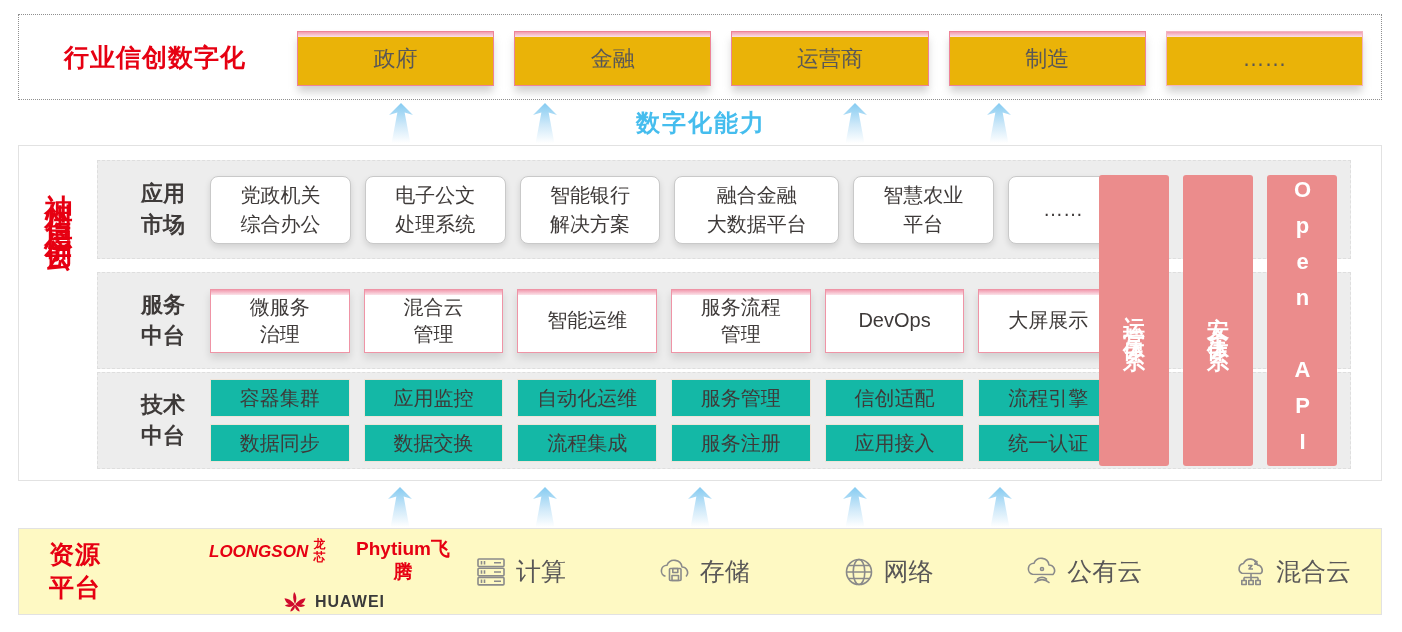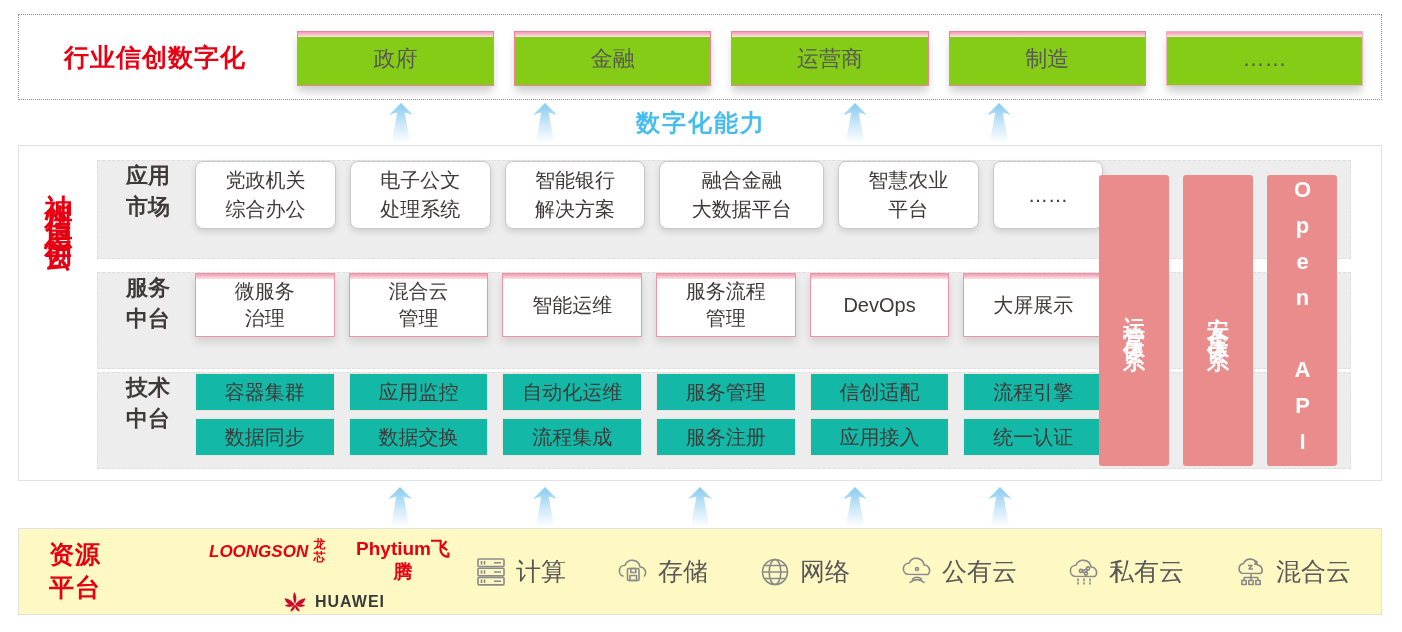--- a/index.html
+++ b/index.html
@@ -7,21 +7,21 @@
     font-family:"Liberation Sans", sans-serif; }
   body { position:relative; overflow:hidden; }
 
   
   .top-banner { position:absolute; left:18px; top:14px; width:1364px; height:86px;
     border:1px dotted #8f8f8f; background:#fff; }
   .top-label { position:absolute; left:45px; top:50%; transform:translateY(-50%);
     font-size:25px; font-weight:bold; color:#e60012; letter-spacing:1px; }
   .industries { position:absolute; left:278px; right:18px; top:16px; height:55px;
     display:flex; gap:20px; }
-  .industry-tab { position:relative; flex:1; background:#84cc16; border:1px solid #ee8398;
+  .industry-tab { position:relative; flex:1; background:#eab308; border:1px solid #ee8398;
     box-shadow:0 7px 8px -1px rgba(150,150,150,0.45);
     display:flex; align-items:center; justify-content:center;
     font-size:22px; color:#595757; }
   .industry-tab:last-child { border-color:#f3b3c0; }
   .pink-strip { position:absolute; top:0; left:0; right:0; height:5px;
     background:linear-gradient(to bottom,#f29cb0,#fbe3e9); }
 
   
   .arrow-up { position:absolute; width:26px; height:40px;
     background:linear-gradient(to bottom,#85cbf1,#cfe9f9 55%,rgba(255,255,255,0));
@@ -34,22 +34,22 @@
     border:1px solid #e2e2e2; background:#fff; }
   .vertical-title { position:absolute; left:20px; top:26px; height:295px;
     writing-mode:vertical-rl; text-orientation:upright;
     font-size:28px; font-weight:bold; color:#e60012; letter-spacing:9px; }
 
   .row-panel { position:absolute; left:78px; width:1254px;
     background:#ededed; border:1px dashed #dedede; }
   .row-apps { top:14px;  height:99px; }
   .row-svc  { top:126px; height:97px; }
   .row-tech { top:226px; height:97px;padding-left:48px; }
-  .row-inner { position:absolute; left:17px; top:0; bottom:0; width:988px;
-    display:flex; align-items:flex-start; gap:14px; }
+  .row-inner { position:absolute; left:32px; top:0; bottom:0; width:988px;
+    display:flex; align-items:center; gap:14px; }
   .row-label { flex:none; width:66px; font-size:22px; font-weight:bold; color:#3e3a39;
     white-space:pre-line; text-align:center; line-height:1.4; }
 
   .app-box { flex:1; height:68px; background:#fff; border:1px solid #c9c9c9;
     border-radius:8px; box-shadow:0 3px 6px rgba(0,0,0,0.12);
     display:flex; align-items:center; justify-content:center; text-align:center;
     font-size:20px; color:#3e3a39; white-space:pre-line; line-height:1.45; }
   .app-box.wide   { flex:1.17; }
   .app-box.narrow { flex:0.78; }
 
@@ -257,31 +257,20 @@
     </div>
     <div class="res-item">
       <svg width="40" height="40" viewBox="0 0 40 40" fill="none" stroke="#8a8a8a" stroke-width="1.6" stroke-linecap="round" stroke-linejoin="round">
         <path d="M31 22.5 A5.6 5.6 0 0 0 27 13 A7.8 7.8 0 0 0 12 11.3 A5.6 5.6 0 0 0 10.5 22.3 L31 22.5"></path>
         <circle cx="20" cy="17" r="1.5"></circle>
         <path d="M15.5 27 a6.5 6.5 0 0 1 9 0 M13 30.5 a10 10 0 0 1 14 0"></path>
       </svg>
       <span>公有云</span>
     </div>
     <div class="res-item">
-      <svg width="40" height="40" viewBox="0 0 40 40" fill="none" stroke="#8a8a8a" stroke-width="1.6" stroke-linecap="round">
-        <path d="M31 24.5 A5.6 5.6 0 0 0 27 15 A7.8 7.8 0 0 0 12 13.3 A5.6 5.6 0 0 0 10.5 24.3 L31 24.5"></path>
-        <circle cx="17" cy="19" r="1.6"></circle>
-          <circle cx="24" cy="16.5" r="1.6"></circle>
-          <circle cx="22" cy="21.5" r="1.6"></circle>
-        <path d="M18.4 18.4l4.2-1.3 M22.8 18l-0.6 2 M18.5 19.6l2.2 1.4"></path>
-        <path d="M14 27v5 M20 27v5 M26 27v5" stroke-dasharray="1.8 2"></path>
-      </svg>
-      <span>私有云</span>
-    </div>
-    <div class="res-item">
       <svg width="40" height="40" viewBox="0 0 40 40" fill="none" stroke="#8a8a8a" stroke-width="1.6" stroke-linejoin="round">
         <path d="M30 21.5 A5.2 5.2 0 0 0 26.5 13 A7.4 7.4 0 0 0 12.5 11.5 A5.2 5.2 0 0 0 11 21.3 L30 21.5"></path>
         <path d="M17 13.5h4l-3 3.5h4 M23 9.5h3l-2.3 2.7h3"></path>
         <path d="M20 21.5v4 M13 25.5h14 M13 25.5v3 M20 25.5v3 M27 25.5v3"></path>
         <rect x="10.8" y="28.5" width="4.4" height="4"></rect>
           <rect x="17.8" y="28.5" width="4.4" height="4"></rect>
           <rect x="24.8" y="28.5" width="4.4" height="4"></rect>
       </svg>
       <span>混合云</span>
     </div>

